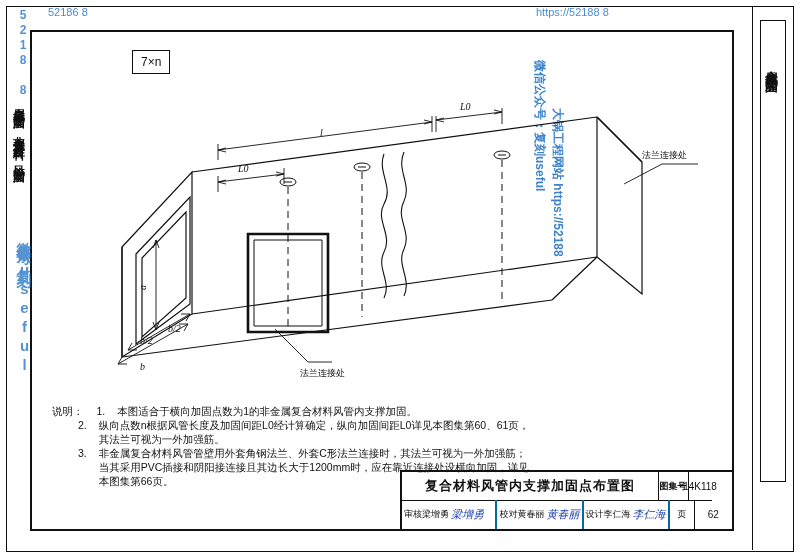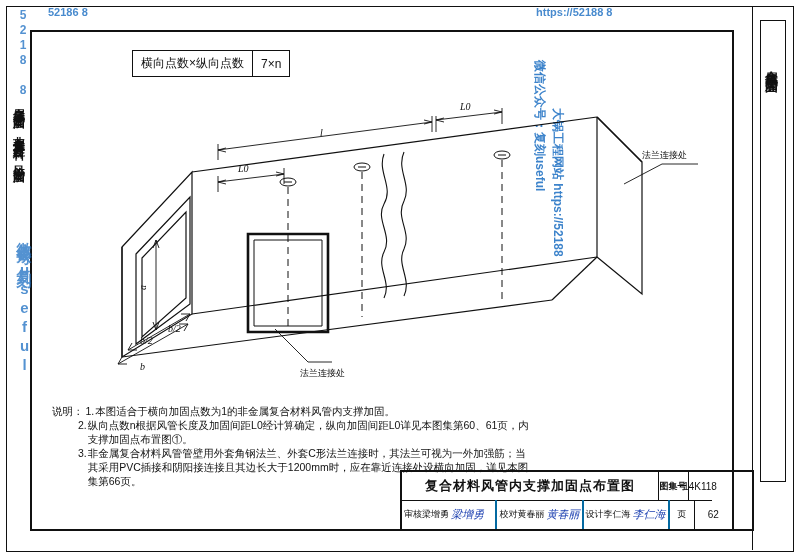--- a/index.html
+++ b/index.html
@@ -54,21 +54,21 @@
     opacity:.75;
     font-weight:bold;
   }
   .wm-left-num{left:16px;top:8px;font-size:12px;letter-spacing:1px;color:#1b6ec2;}
   .wm-left-mid{left:14px;top:230px;font-size:15px;letter-spacing:2px;color:#1b6ec2;}
 
   .wm-h{
     position:absolute;
     color:#1b6ec2;
     opacity:.8;
-    font-weight:bold;
+    font-weight:normal;
     white-space:nowrap;
   }
   .wm-top-right{left:536px;top:6px;font-size:11px;}
   .wm-top-left{left:48px;top:6px;font-size:11px;}
 
   .wm-diag{
     position:absolute;
     color:#1b6ec2;
     opacity:.85;
     font-weight:bold;
@@ -106,31 +106,30 @@
     position:absolute;left:352px;top:334px;
     font-size:13px;font-weight:bold;white-space:nowrap;
   }
 
   
   .notes{
     position:absolute;left:52px;top:404px;width:480px;
     font-size:10.5px;line-height:14px;
     color:#111;
   }
-  .notes .row{display:flex;}
+  .notes .row{display:flex;gap:11px;}
   .notes .lead{white-space:nowrap;padding-right:2px;}
   .notes .num{white-space:nowrap;padding-right:1px;}
   .notes .body{flex:1;}
 
   
   .titleblock{
     position:absolute;left:400px;top:470px;width:330px;height:57px;
     border:2px solid #111;
     font-size:10px;
-    padding-left:20px;
   }
   .tb-main{
     position:absolute;left:0;top:0;width:256px;height:28px;
     border-right:1px solid #111;border-bottom:1px solid #111;
     display:flex;align-items:center;justify-content:center;
     font-size:13px;font-weight:bold;letter-spacing:1px;
   }
   .tb-atlas-label{
     position:absolute;left:256px;top:0;width:30px;height:28px;
     border-right:1px solid #111;border-bottom:1px solid #111;
@@ -189,21 +188,20 @@
   <div class="wm-diag wm-d1">微信公众号：复刻useful</div>
   <div class="wm-diag wm-d2">大锅工程网站 https://52188</div>
 
   <div class="vtext vtext-left-title">金属风管加固  非金属复合材料 风管加固</div>
   <div class="vtext vtext-right-title">金属风管加固</div>
 
   <div class="draw">
 
     
     <div class="pointbox">
-      <div class="cell">横向点数×纵向点数</div>
       <div class="cell">7×n</div>
     </div>
 
     
     <svg width="696" height="360" viewBox="0 0 696 360">
       <g fill="none" stroke="#111" stroke-width="1.2">
 
         <path d="M90,215 L160,140 L160,282 L90,325 Z"></path>
 
         <path d="M160,140 L560,85 L700,120 L330,200" opacity="0"></path>
@@ -318,21 +316,21 @@
   </div>
 
   <div class="notes">
     <div class="row">
       <div class="lead">说明：</div>
       <div class="num">1.</div>
       <div class="body">本图适合于横向加固点数为1的非金属复合材料风管内支撑加固。</div>
     </div>
     <div class="row" style="padding-left:26px;">
       <div class="num">2.</div>
-      <div class="body">纵向点数n根据风管长度及加固间距L0经计算确定，纵向加固间距L0详见本图集第60、61页，内支撑加固点布置图①。</div>
+      <div class="body">纵向点数n根据风管长度及加固间距L0经计算确定，纵向加固间距L0详见本图集第60、61页，其法兰可视为一外加强筋。</div>
     </div>
     <div class="row" style="padding-left:26px;">
       <div class="num">3.</div>
       <div class="body">非金属复合材料风管管壁用外套角钢法兰、外套C形法兰连接时，其法兰可视为一外加强筋；当其采用PVC插接和阴阳接连接且其边长大于1200mm时，应在靠近连接处设横向加固，详见本图集第66页。</div>
     </div>
   </div>
 
   <div class="titleblock">
     <div class="tb-main">复合材料风管内支撑加固点布置图</div>
     <div class="tb-atlas-label">图集号</div>

